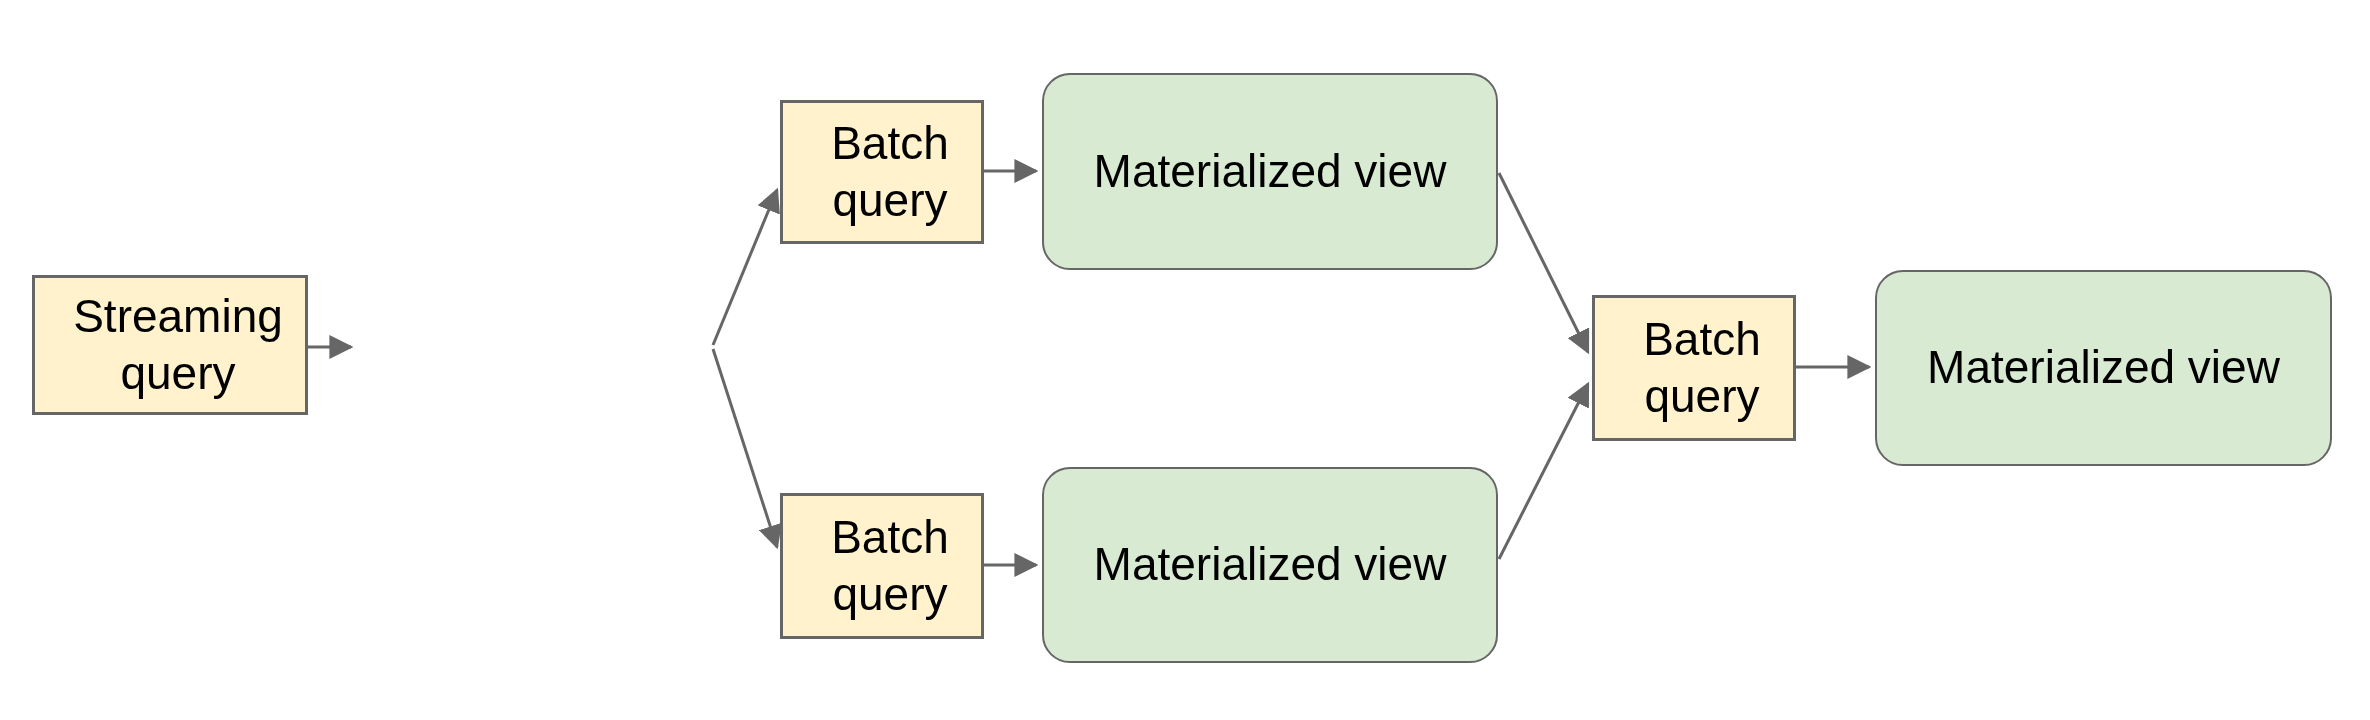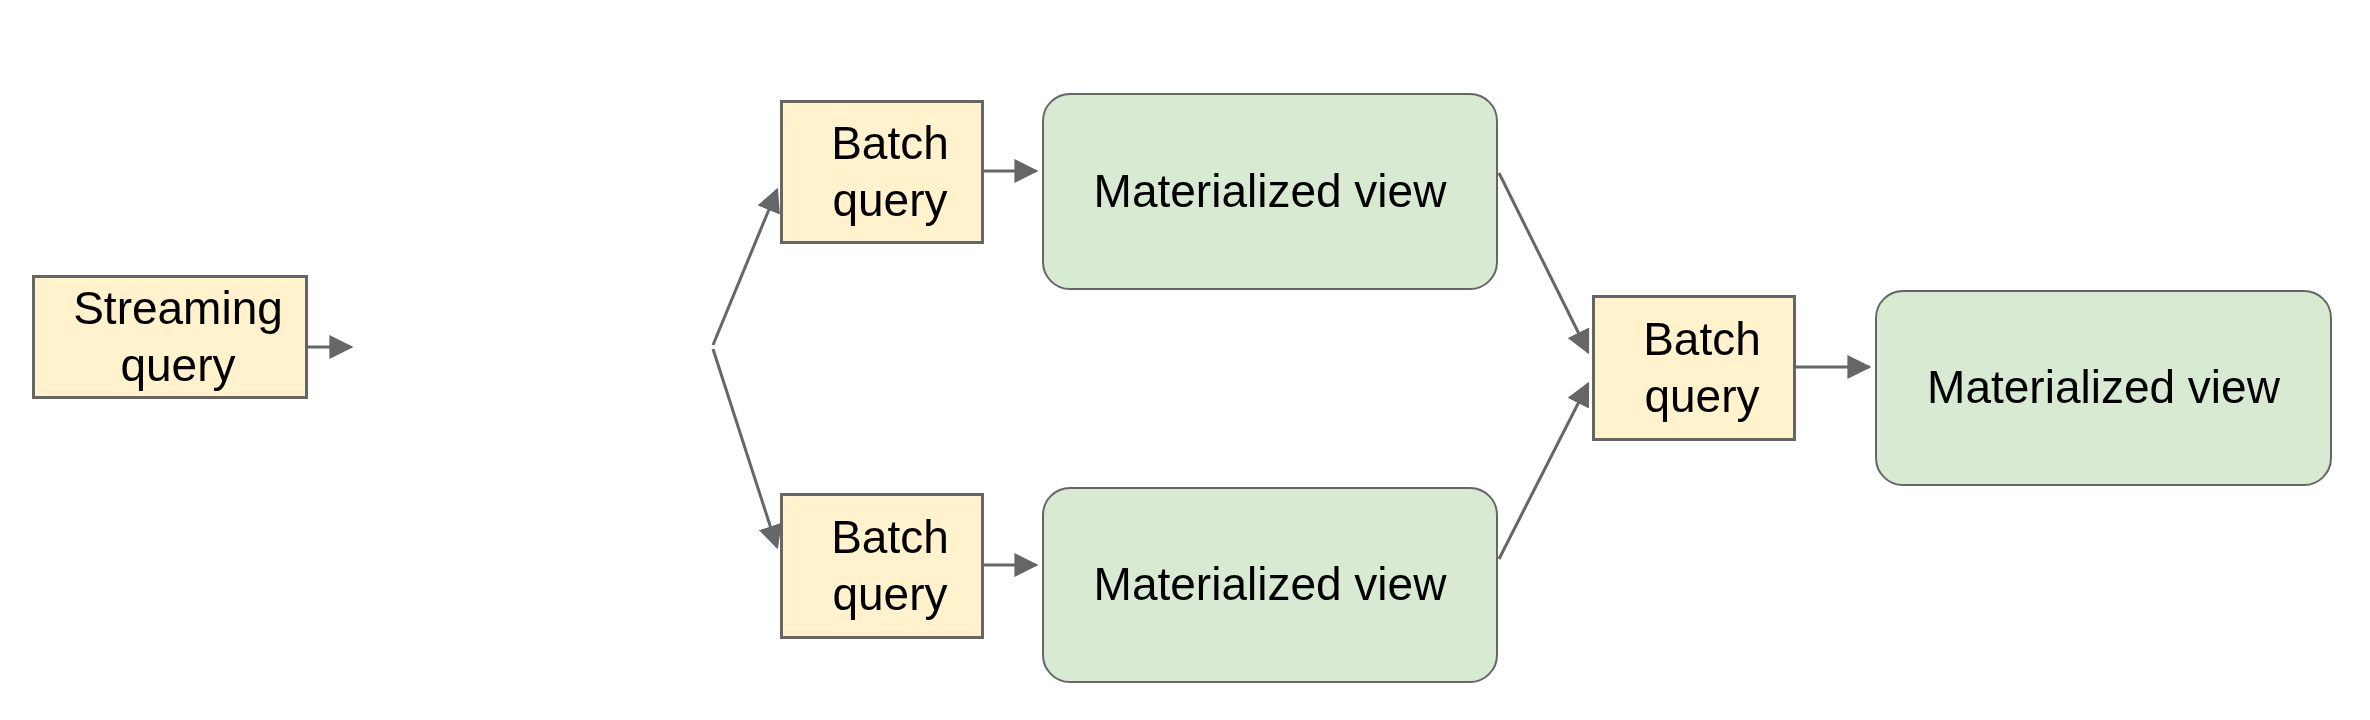--- a/index.html
+++ b/index.html
@@ -38,25 +38,24 @@
   }
   .node-query {
     background: var(--query-fill, #FFF2CC);
     border: 3px solid var(--border, #666666);
     padding-left: 16px;
   }
   .node-storage {
     background: var(--storage-fill, #D9EAD3);
     border: 2.5px solid var(--border, #666666);
     border-radius: 28px;
-    margin-top: 20px;
   }
 
   
-  #n-streaming-query      { left: 32px;   top: 275px; width: 276px; height: 124px; }
+  #n-streaming-query      { left: 32px;   top: 275px; width: 276px; height: 140px; }
   #n-table                { left: 357px;  top: 250px; width: 356px; height: 198px; }
   #n-batch-query-top      { left: 780px;  top: 100px; width: 204px; height: 144px; }
   #n-mv-top               { left: 1042px; top: 73px;  width: 456px; height: 197px; }
   #n-batch-query-bottom   { left: 780px;  top: 493px; width: 204px; height: 146px; }
   #n-mv-bottom            { left: 1042px; top: 467px; width: 456px; height: 196px; }
   #n-batch-query-right    { left: 1592px; top: 295px; width: 204px; height: 146px; }
   #n-mv-right             { left: 1875px; top: 270px; width: 457px; height: 196px; }
 </style>
 </head>
 <body>

